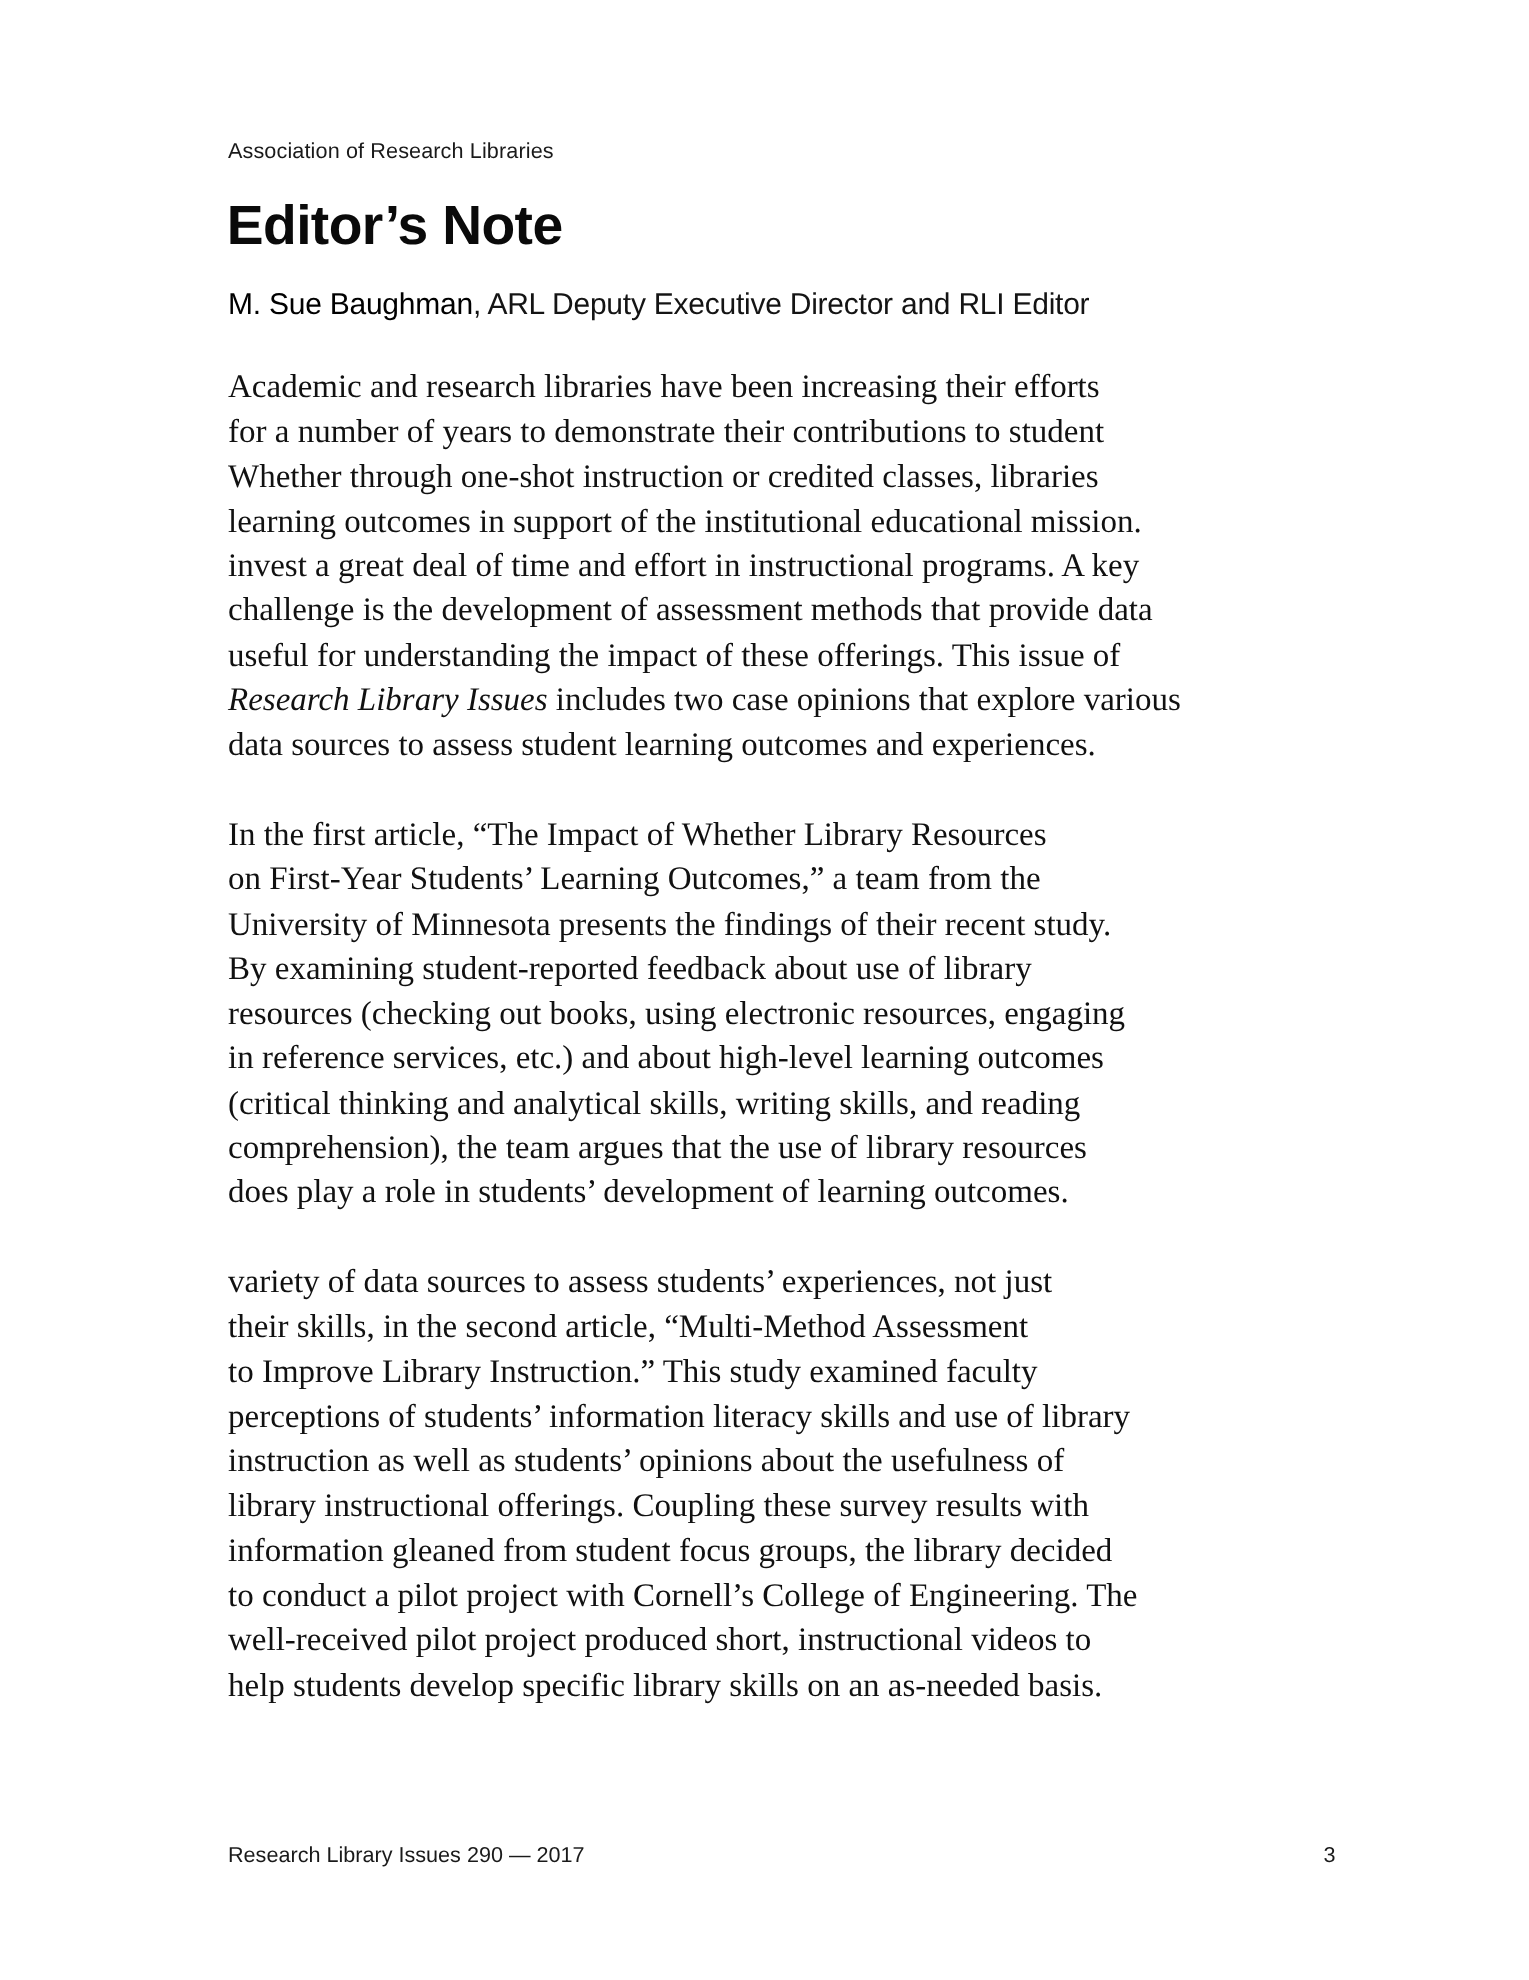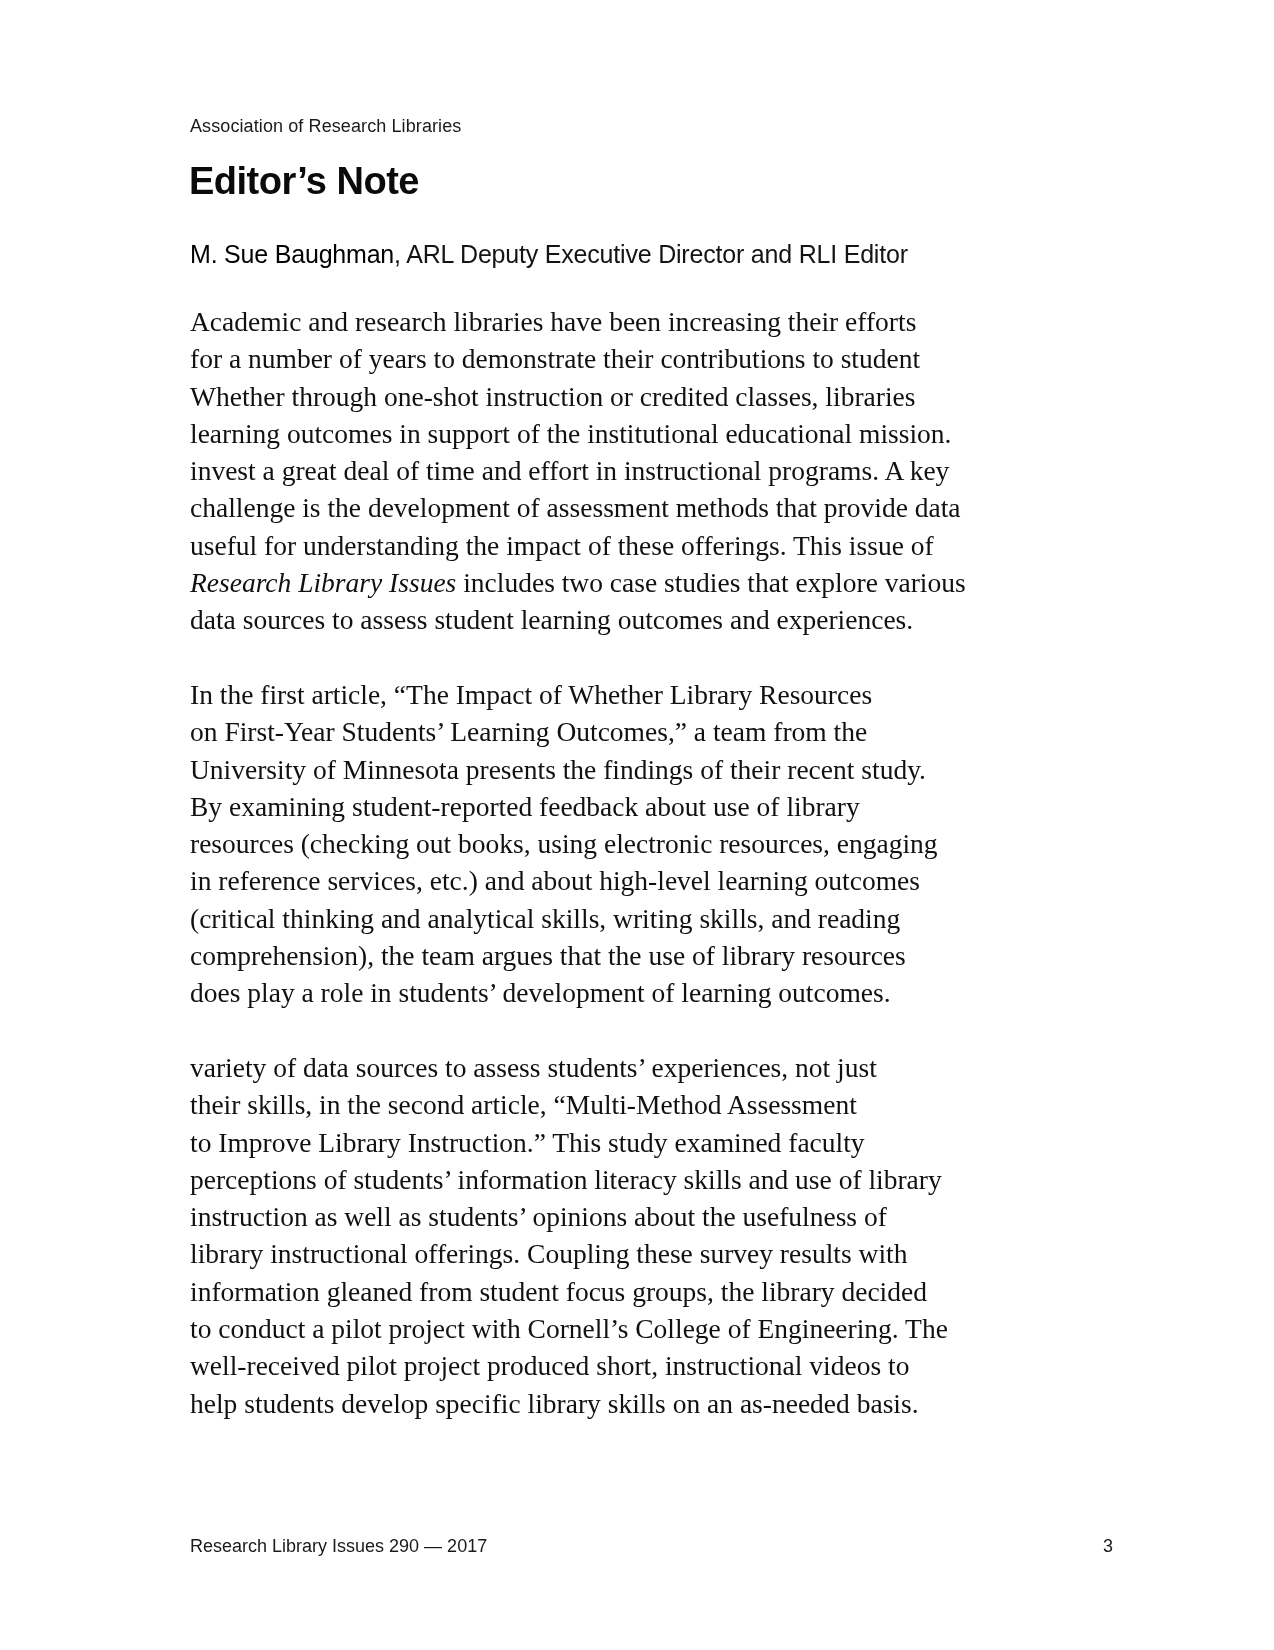--- a/index.html
+++ b/index.html
@@ -24,21 +24,21 @@
       letter-spacing: 0.1px;
       margin-top: 44px;
     }
     .title {
       position: absolute;
       left: 189px;
       top: 160px;
       margin: 0;
       font-family: "Liberation Sans", sans-serif;
       font-weight: bold;
-      font-size: 38px;
+      font-size: 46px;
       letter-spacing: -0.5px;
       color: #0a0a0a;
     }
     .byline {
       position: absolute;
       left: 190px;
       top: 240px;
       font-family: "Liberation Sans", sans-serif;
       font-size: 25px;
       color: #141414;
@@ -96,21 +96,21 @@
 
 <div class="body">
   <p>
     <span class="line">Academic and research libraries have been increasing their efforts</span>
     <span class="line">for a number of years to demonstrate their contributions to student</span>
     <span class="line">Whether through one-shot instruction or credited classes, libraries</span>
     <span class="line">learning outcomes in support of the institutional educational mission.</span>
     <span class="line">invest a great deal of time and effort in instructional programs. A key</span>
     <span class="line">challenge is the development of assessment methods that provide data</span>
     <span class="line">useful for understanding the impact of these offerings. This issue of</span>
-    <span class="line"><em>Research Library Issues</em><span> includes two case studies that explore various</span></span>
+    <span class="line"><em>Research Library Issues</em><span> includes two case opinions that explore various</span></span>
     <span class="line">data sources to assess student learning outcomes and experiences.</span>
   </p>
   <p>
     <span class="line">In the first article, “The Impact of Whether Library Resources</span>
     <span class="line">on First-Year Students’ Learning Outcomes,” a team from the</span>
     <span class="line">University of Minnesota presents the findings of their recent study.</span>
     <span class="line">By examining student-reported feedback about use of library</span>
     <span class="line">resources (checking out books, using electronic resources, engaging</span>
     <span class="line">in reference services, etc.) and about high-level learning outcomes</span>
     <span class="line">(critical thinking and analytical skills, writing skills, and reading</span>

